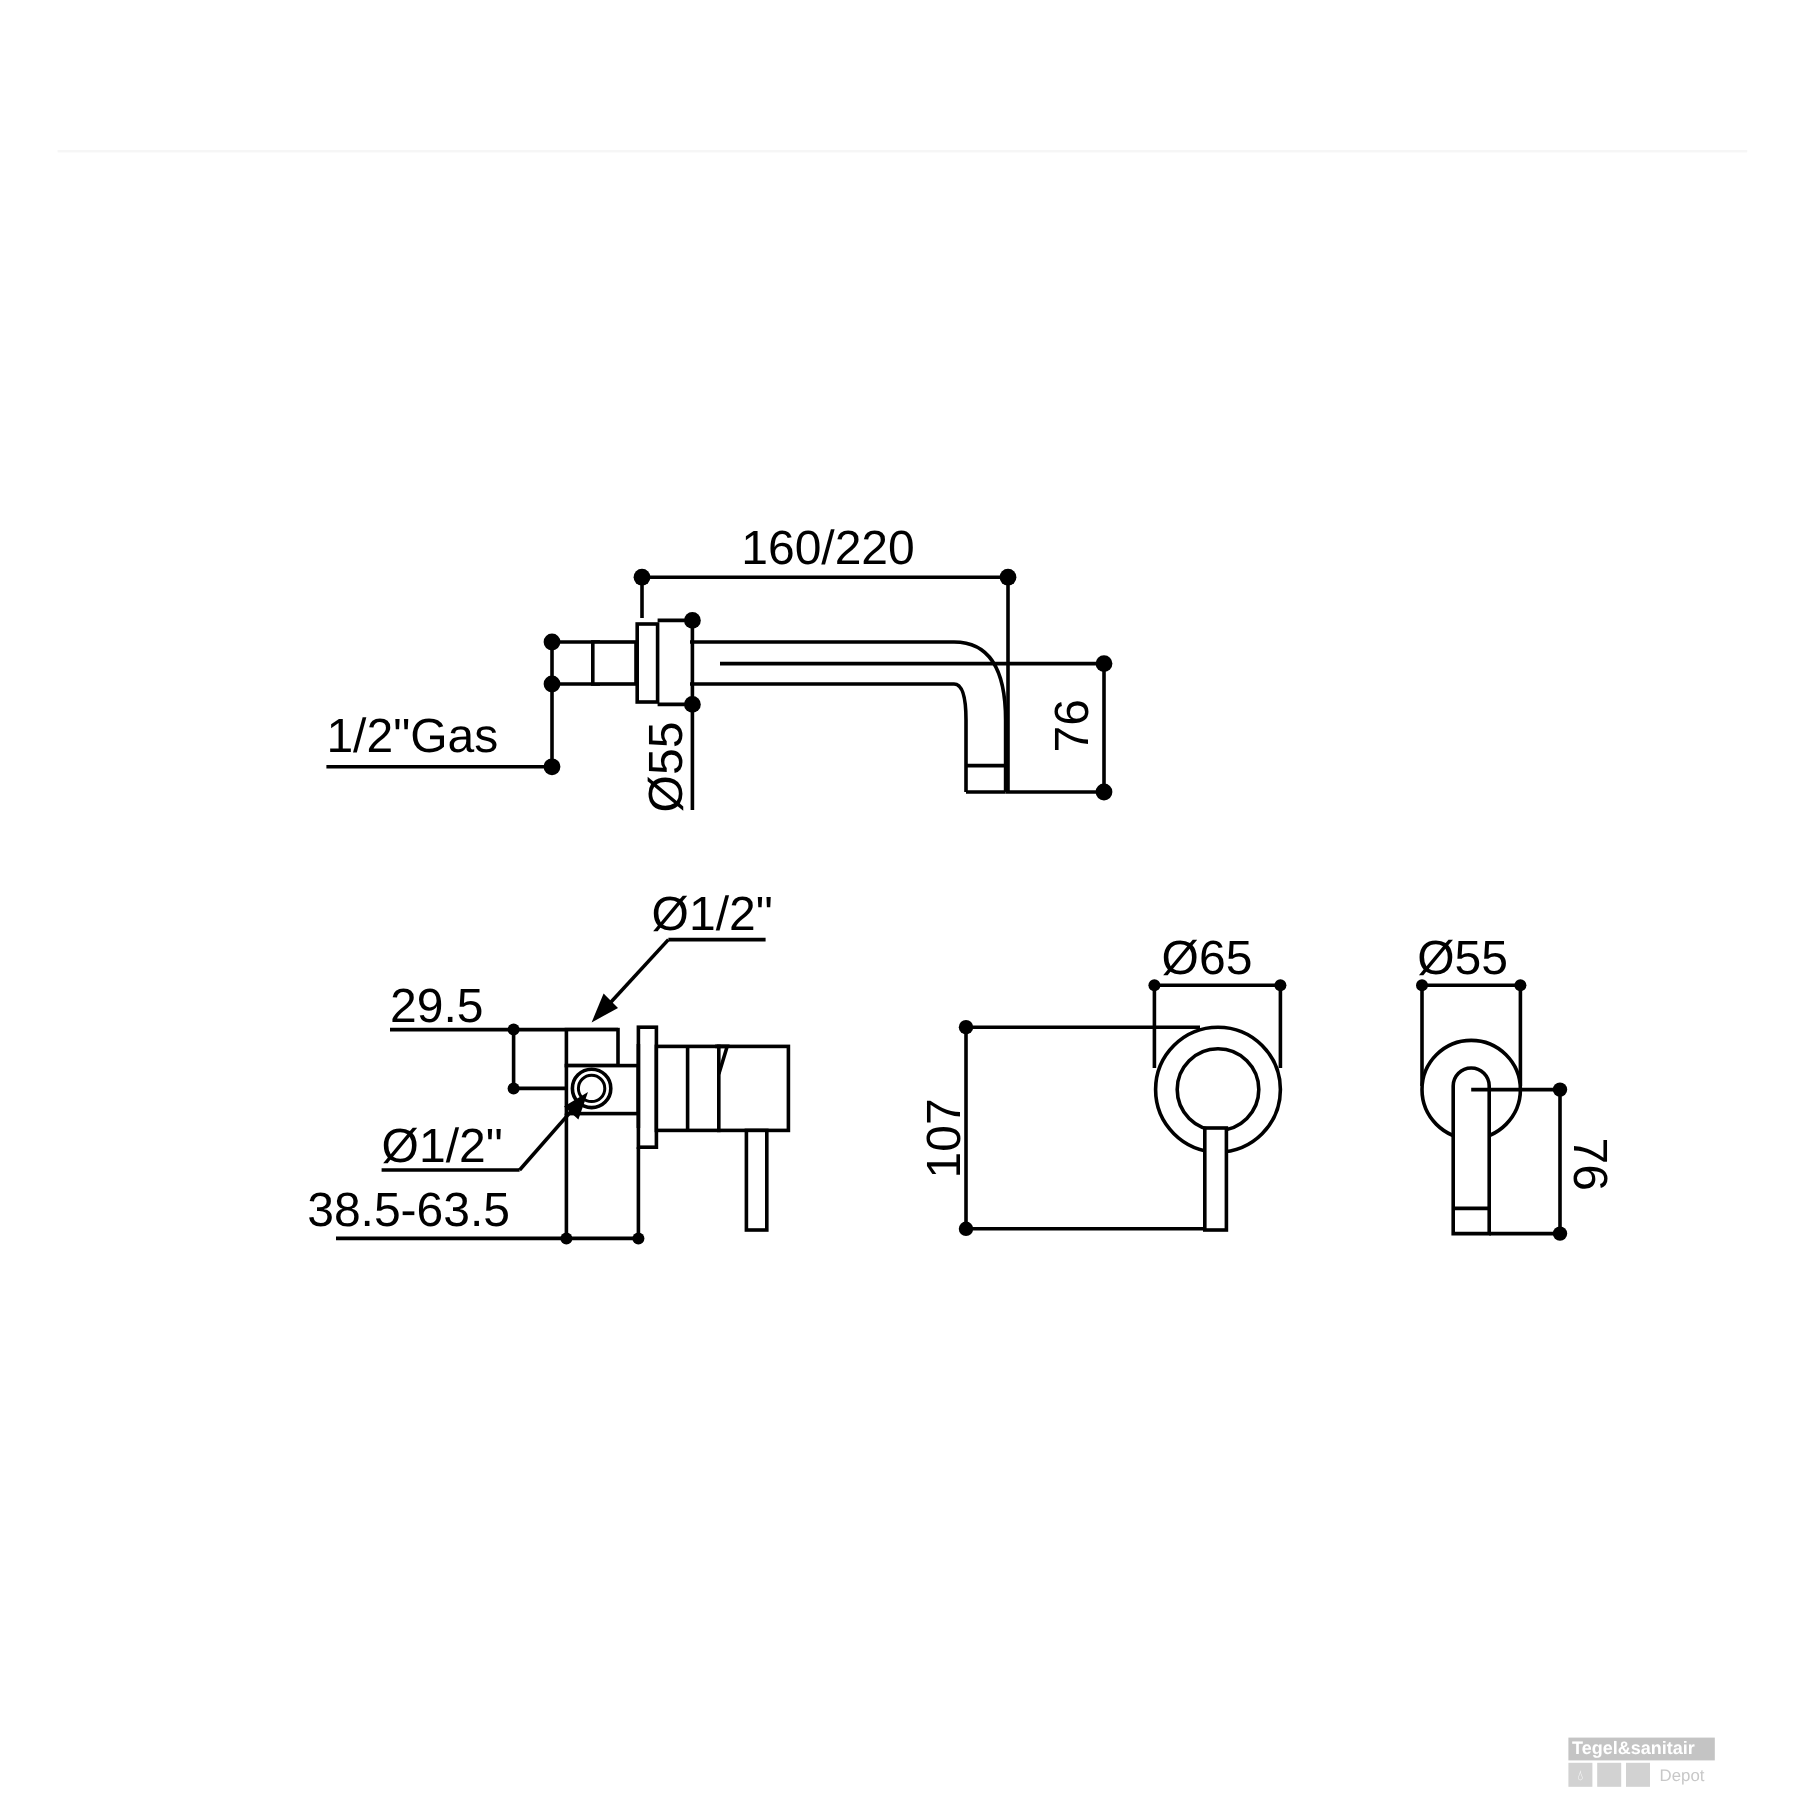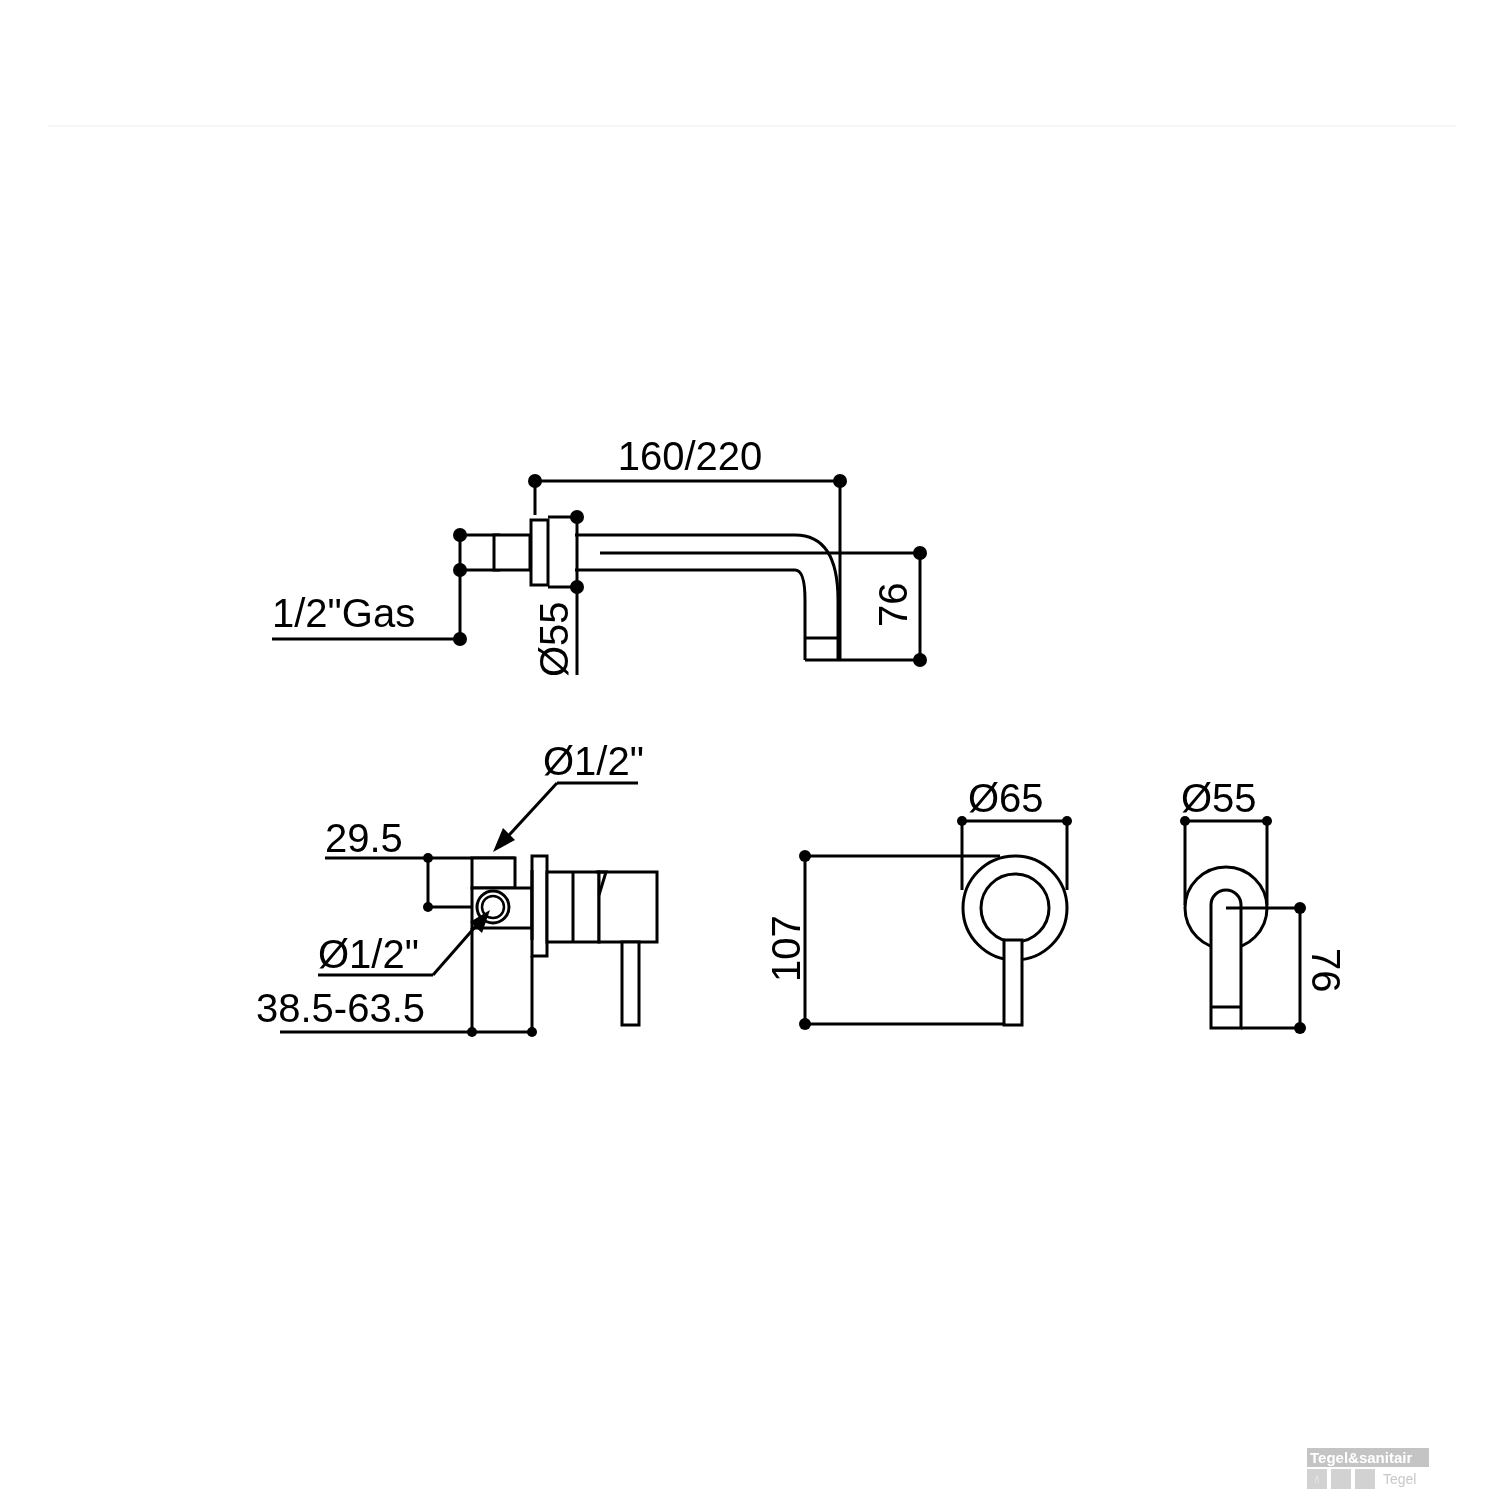--- a/index.html
+++ b/index.html
@@ -152,15 +152,15 @@
     <text class="dim" transform="translate(1312,948) rotate(90)">76</text>
   </g>
 </svg>
 
 <div class="watermark">
   <div class="wm-top">Tegel&amp;sanitair</div>
   <div class="wm-bottom">
     <div class="wm-sq">💧︎</div>
     <div class="wm-sq"></div>
     <div class="wm-sq"></div>
-    <span class="wm-text">Tegel</span>
+    <span class="wm-text">Depot</span>
   </div>
 </div>
 
 </body></html>

